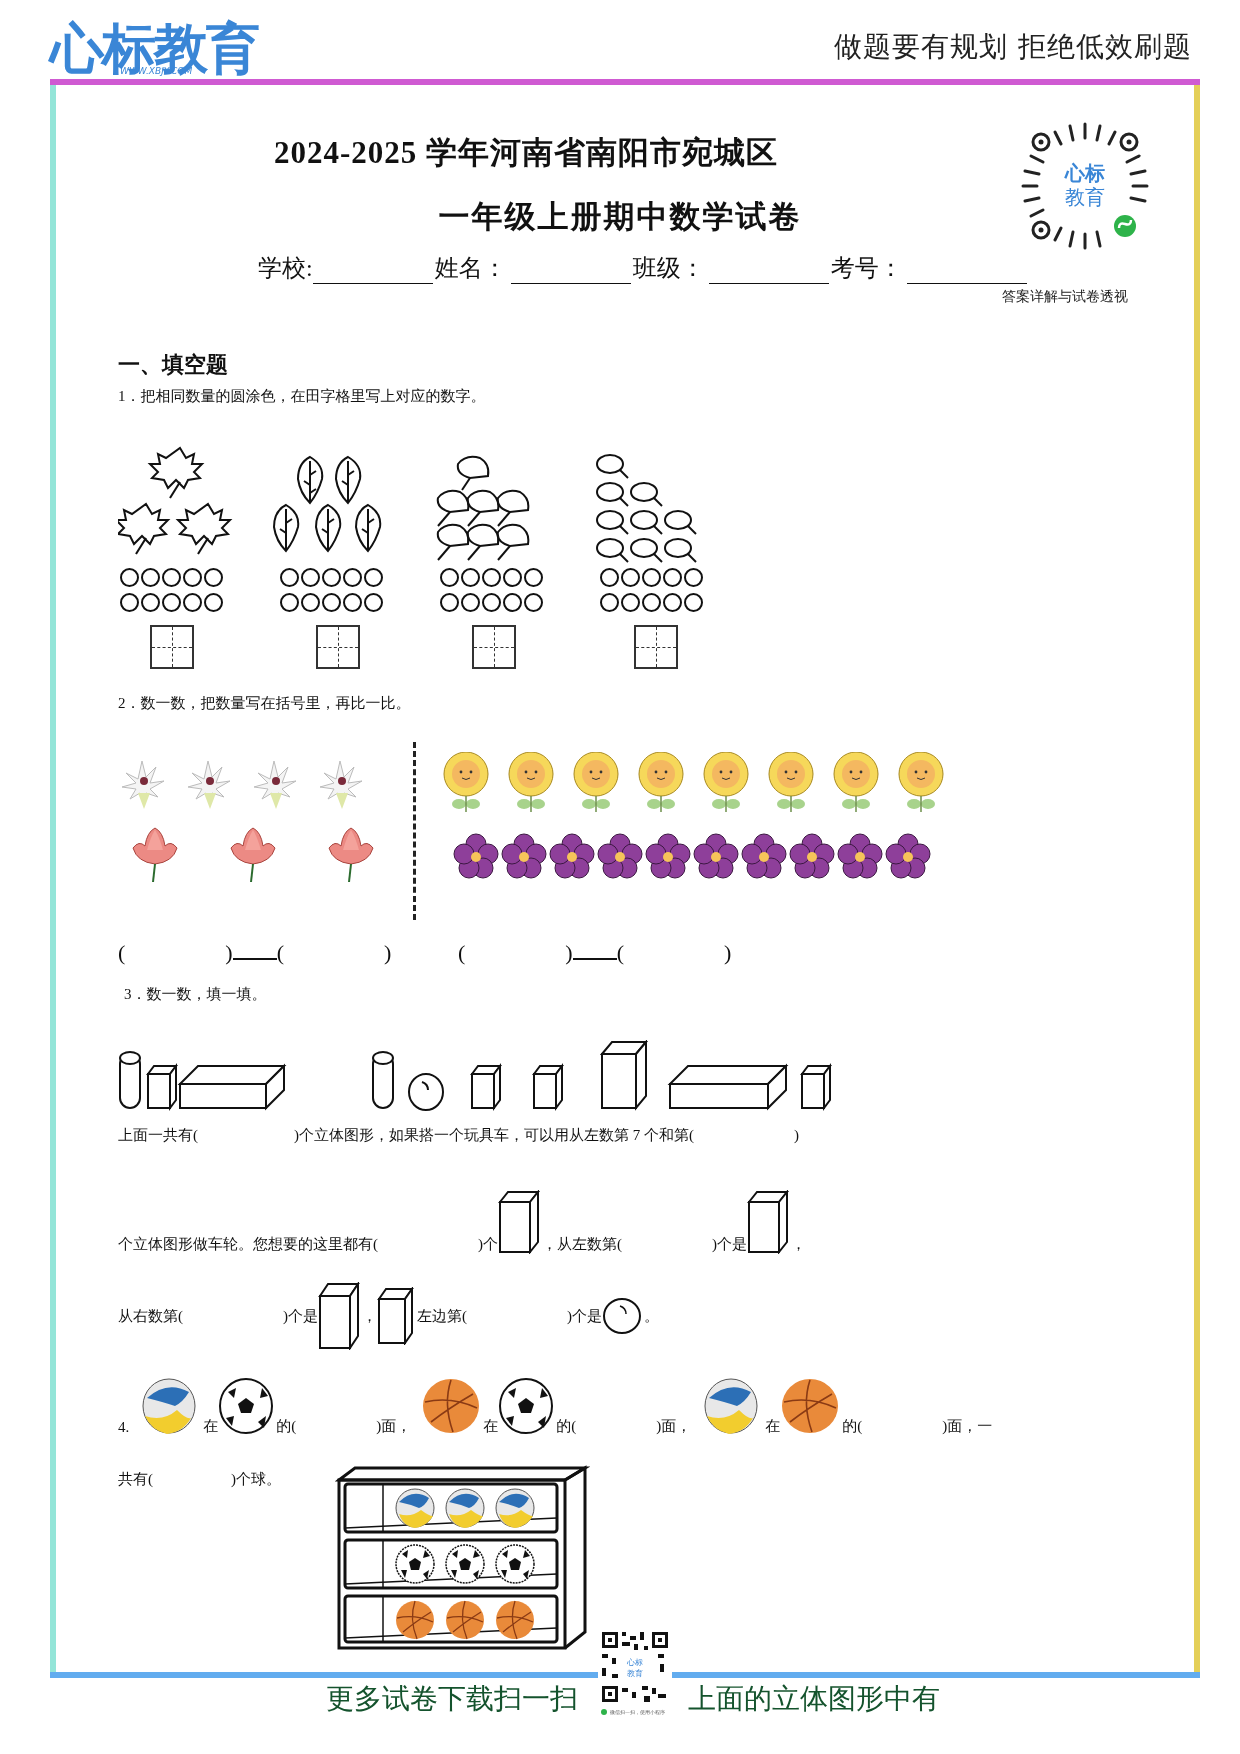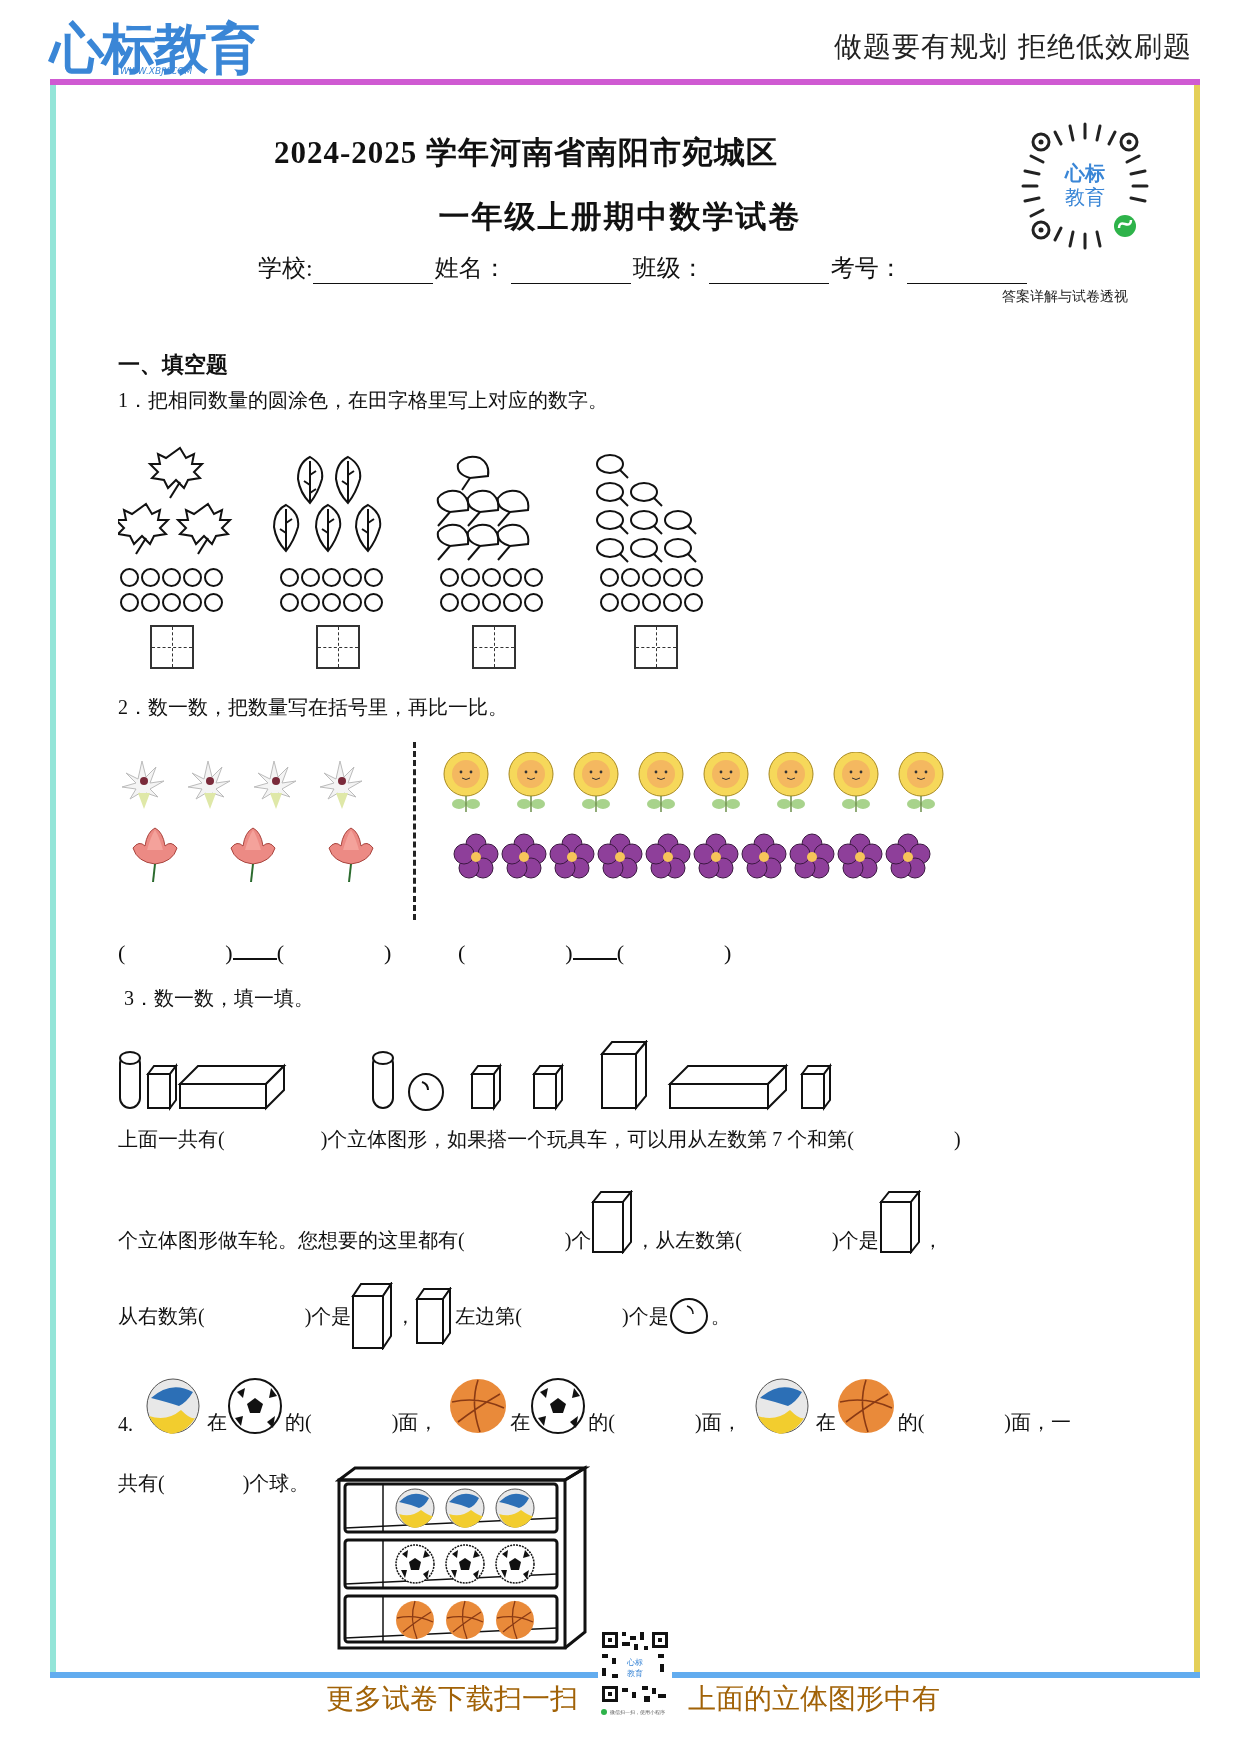--- a/index.html
+++ b/index.html
@@ -21,34 +21,34 @@
 
   .title1{left:0;width:1052px;top:132px;text-align:center;font-size:31px;font-weight:bold;letter-spacing:1px}
   .title2{left:0;width:1240px;top:196px;text-align:center;font-size:31px;font-weight:bold;letter-spacing:2px}
   .info{left:258px;top:252px;font-size:24px;display:flex;align-items:flex-end;white-space:nowrap}
   .info .blank{display:inline-block;width:120px;border-bottom:1.5px solid #111;height:20px;margin-right:2px}
 
   .qr{left:1015px;top:116px;width:140px;height:140px}
   .qr-caption{left:1002px;top:288px;font-family:"DejaVu Sans",sans-serif;font-size:14px;color:#222}
 
   .section{left:118px;top:350px;font-size:22px;font-weight:bold}
-  .q{font-size:20px;white-space:nowrap}
+  .q{font-size:15px;white-space:nowrap}
   .circles{position:absolute;display:grid;grid-template-columns:repeat(5,20px);grid-row-gap:6px;column-gap:1px}
   .circles span{width:19px;height:19px;border:2px solid #111;border-radius:50%;display:block}
   .tian{position:absolute;width:44px;height:44px;border:2px solid #333}
   .tian:before{content:"";position:absolute;left:50%;top:0;bottom:0;border-left:1.5px dashed #333}
   .tian:after{content:"";position:absolute;top:50%;left:0;right:0;border-top:1.5px dashed #333}
 
   .dash-v{left:413px;top:742px;height:178px;border-left:3px dashed #222}
   .paren-row{top:940px;font-size:22px}
   .uline{display:inline-block;width:44px;border-bottom:2px solid #111;height:20px;vertical-align:baseline}
   .inline-shape{display:inline-block;vertical-align:bottom}
 
   .shelf{left:335px;top:1462px;width:255px;height:190px}
-  .bottom-text{top:1680px;font-family:"DejaVu Sans",sans-serif;font-size:28px;color:#a16207}
+  .bottom-text{top:1680px;font-family:"DejaVu Sans",sans-serif;font-size:28px;color:#14532d}
   .bottom-qr{left:598px;top:1628px;width:74px;height:90px}
 </style>
 </head>
 <body>
 
 <div class="abs logo">
   <span class="logo-main">心标教育</span>
   <span class="logo-url">WWW.XBJY.COM</span>
 </div>
 <div class="abs slogan">做题要有规划  拒绝低效刷题</div>

